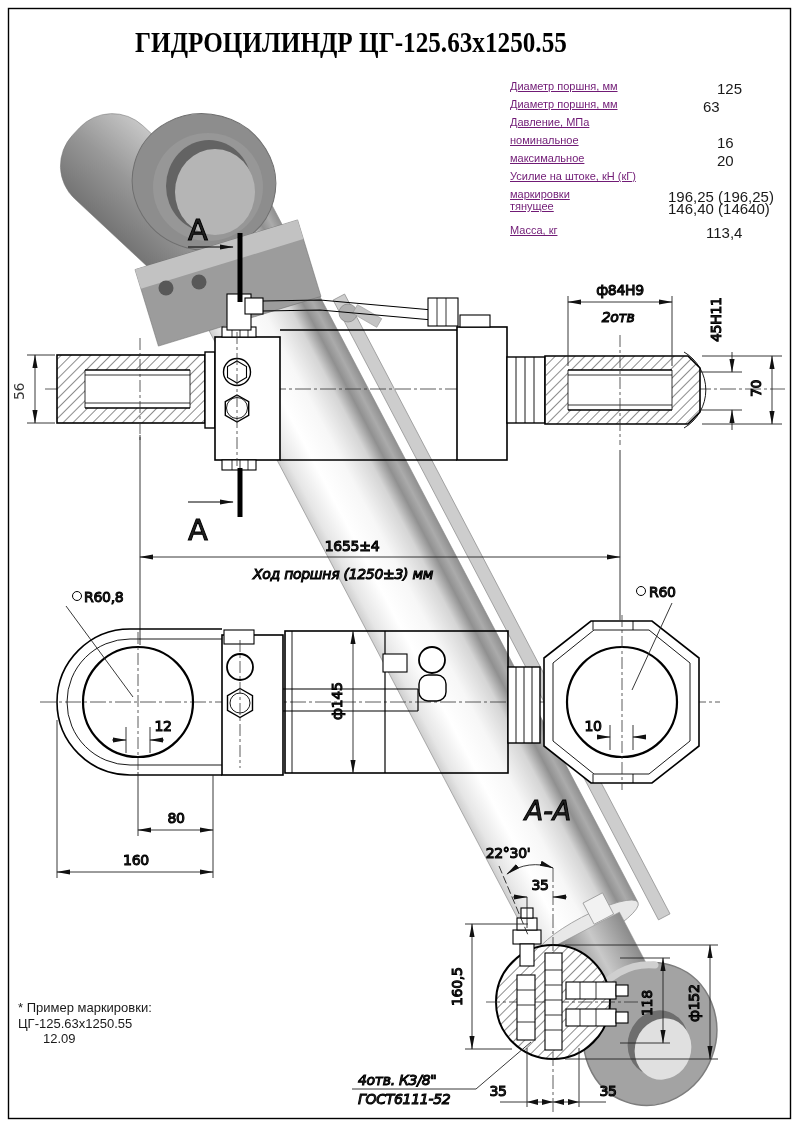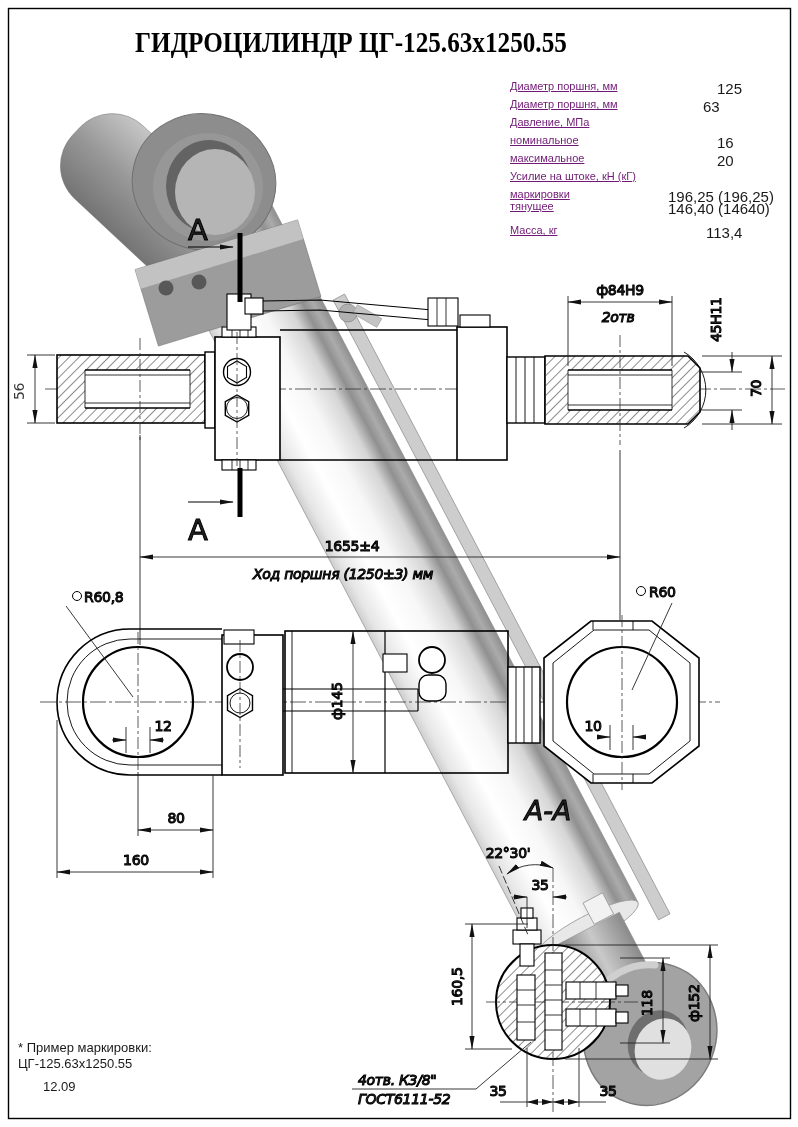--- a/index.html
+++ b/index.html
@@ -4,22 +4,22 @@
 <style>
   html,body{margin:0;padding:0;background:#fff;}
   #page{position:relative;width:798px;height:1127px;background:#fff;overflow:hidden;
         font-family:"Liberation Sans",sans-serif;}
   #title{position:absolute;left:135px;top:25px;font-family:"Liberation Serif",serif;
          font-weight:bold;font-size:30px;color:#000;white-space:nowrap;
          transform:scaleX(0.84);transform-origin:left top;}
   .srow{position:absolute;left:0;top:0;width:798px;height:18px;}
   .sl{position:absolute;left:510px;font-size:11px;color:#701a75;white-space:nowrap;text-decoration:underline;}
   .sv{position:absolute;font-size:15px;color:#1a1a1a;white-space:nowrap;}
-  #footnote{position:absolute;left:18px;top:1040px;font-size:13px;color:#1a1a1a;line-height:15.5px;}
-  #fn3{margin-left:25px;margin-top:8px;}
+  #footnote{position:absolute;left:18px;top:1000px;font-size:13px;color:#1a1a1a;line-height:15.5px;}
+  #fn3{margin-left:25px;}
   svg{position:absolute;left:0;top:0;}
   svg text{font-family:"DejaVu Sans",sans-serif;fill:#383838;}
   .dimt{font-size:14px;letter-spacing:-0.3px;}
   .dimti{font-size:14px;font-style:italic;letter-spacing:-0.3px;}
   .sec{font-size:29px;fill:#222;}
   .seci{font-size:27px;font-style:italic;fill:#222;}
 </style>
 </head>
 <body>
 

